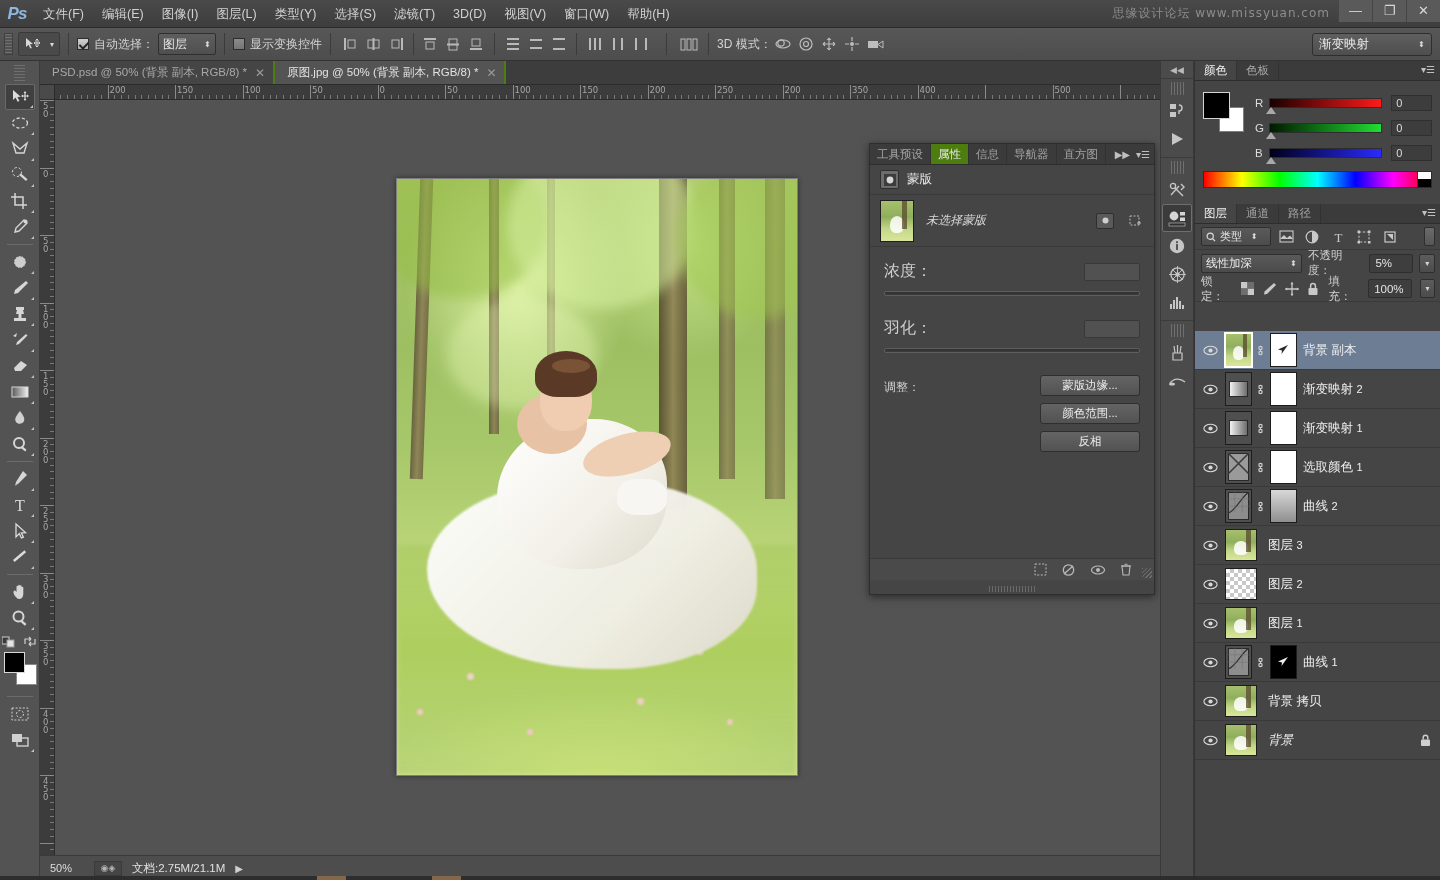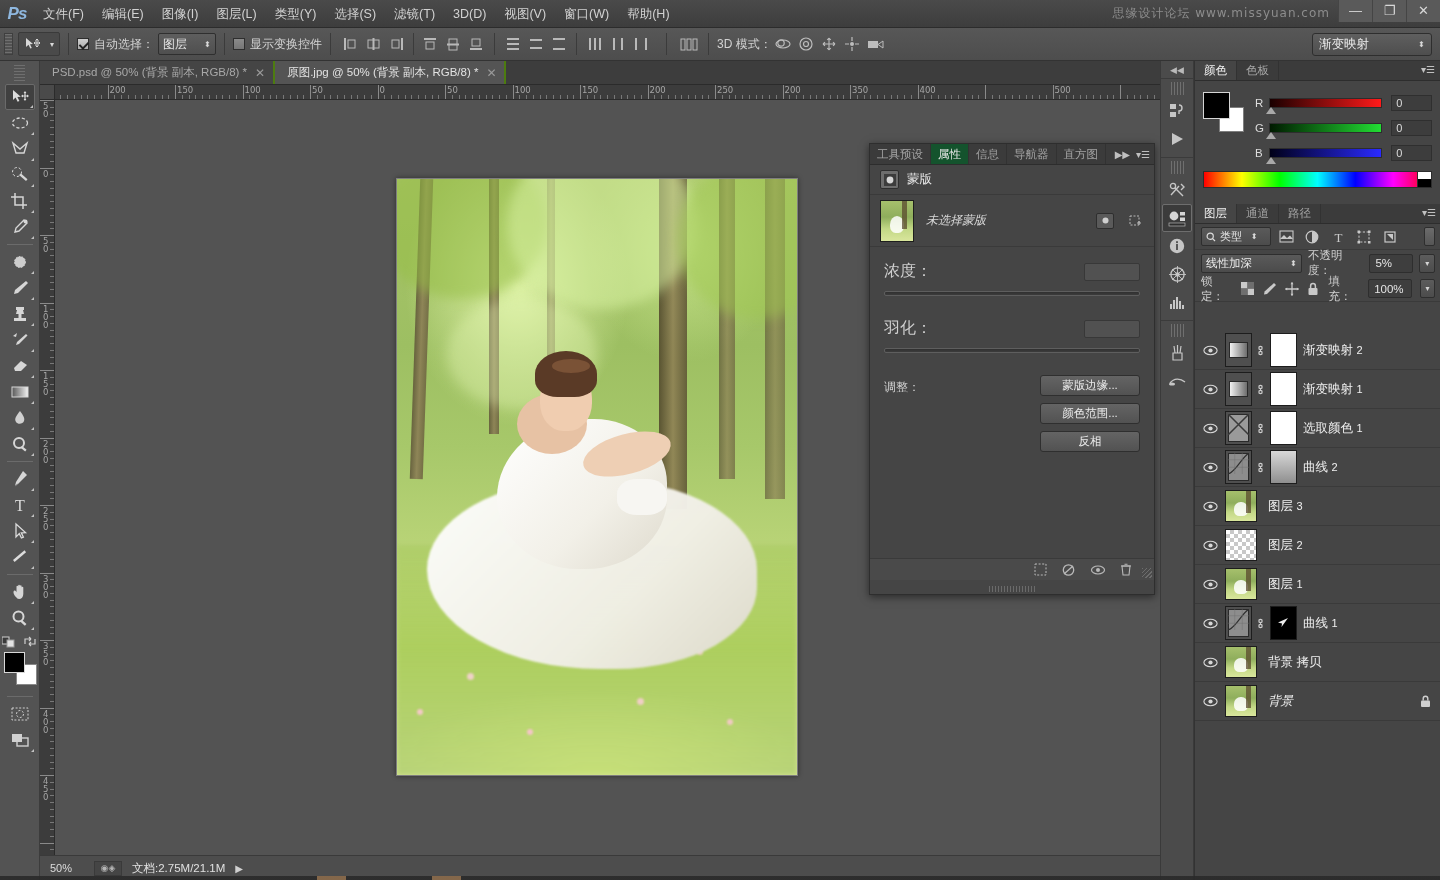--- a/index.html
+++ b/index.html
@@ -205,21 +205,21 @@
     background:#454545; border:1px solid #2e2e2e; box-shadow:0 2px 8px rgba(0,0,0,.5);
   }
   .pp-tabs{
     height:21px; background:#3b3b3b; display:flex; align-items:stretch;
     border-bottom:1px solid #2d2d2d; position:relative;
   }
   .pp-tab{
     padding:0 7px; display:flex;align-items:center; font-size:11.5px; color:#a4a4a4;
     border-right:1px solid #323232;
   }
-  .pp-tab.active{ background:#14532d; color:#eaeaea; }
+  .pp-tab.active{ background:#4d7c0f; color:#eaeaea; }
   .pp-tabtools{
     position:absolute; right:4px; top:0; height:21px; display:flex;align-items:center;gap:6px;
     color:#bfbfbf; font-size:10px;
   }
   .pp-title{
     height:30px; display:flex; align-items:center; gap:8px; padding-left:10px;
     border-bottom:1px solid #3a3a3a; background:#454545;
   }
   .pp-title-ico{
     width:19px;height:19px;background:#6d6d6d;border:1px solid #2e2e2e;border-radius:2px;
@@ -1418,20 +1418,44 @@
               <rect x="1.5" y="6" width="9" height="7" rx="1" fill="#c9c9c9"></rect>
               <path d="M3.6 6 L3.6 4 A2.4 2.4 0 0 1 8.4 4 L8.4 6" fill="none" stroke="#c9c9c9" stroke-width="1.5"></path>
             </svg>
         </span>
         <span class="lp-lbl" style="margin-left:auto;">填充：</span>
         <span class="lp-numbox">100%</span>
         <span class="lp-dd">▾</span>
       </div>
 
       <div class="lp-list" id="layerList">
+          <div class="layerrow sel">
+            <span class="lr-eye">
+              <svg width="15" height="11" viewBox="0 0 15 11">
+                <ellipse cx="7.5" cy="5.5" rx="6.6" ry="4.2" fill="none" stroke="#d8d8d8" stroke-width="1.1"></ellipse>
+                <circle cx="7.5" cy="5.5" r="2.1" fill="#d8d8d8"></circle>
+              </svg>
+            </span>
+            <span class="lr-thumb tall sel-outline">
+              <span class="thumb-photo"></span>
+              <span class="thumb-trunk"></span>
+            </span>
+            <span class="lr-link">
+              <svg width="11" height="15" viewBox="0 0 11 15">
+                <path d="M4 4 A2.3 2.3 0 0 1 7 4 L7 6 A2.3 2.3 0 0 1 4 6 Z M4 9 A2.3 2.3 0 0 1 7 9 L7 11 A2.3 2.3 0 0 1 4 11 Z M5.5 6 L5.5 9" stroke="#cfcfcf" stroke-width="1.1" fill="none"></path>
+              </svg>
+            </span>
+            <span class="lr-mask">
+              <span class="thumb-white"></span>
+              <svg width="18" height="16" viewBox="0 0 18 16" style="position:absolute;left:4px;top:8px;">
+                <path d="M13 3 L3 7.5 L7 8.5 L6.5 12 Z" fill="#2a2a2a"></path>
+              </svg>
+            </span>
+            <span class="lr-name">背景 副本</span>
+          </div>
           <div class="layerrow">
             <span class="lr-eye">
               <svg width="15" height="11" viewBox="0 0 15 11">
                 <ellipse cx="7.5" cy="5.5" rx="6.6" ry="4.2" fill="none" stroke="#d8d8d8" stroke-width="1.1"></ellipse>
                 <circle cx="7.5" cy="5.5" r="2.1" fill="#d8d8d8"></circle>
               </svg>
             </span>
             <span class="lr-thumb tall">
               <span style="position:absolute;inset:0;background:#4f4f4f"></span>
               <span class="thumb-gradmap"></span>

